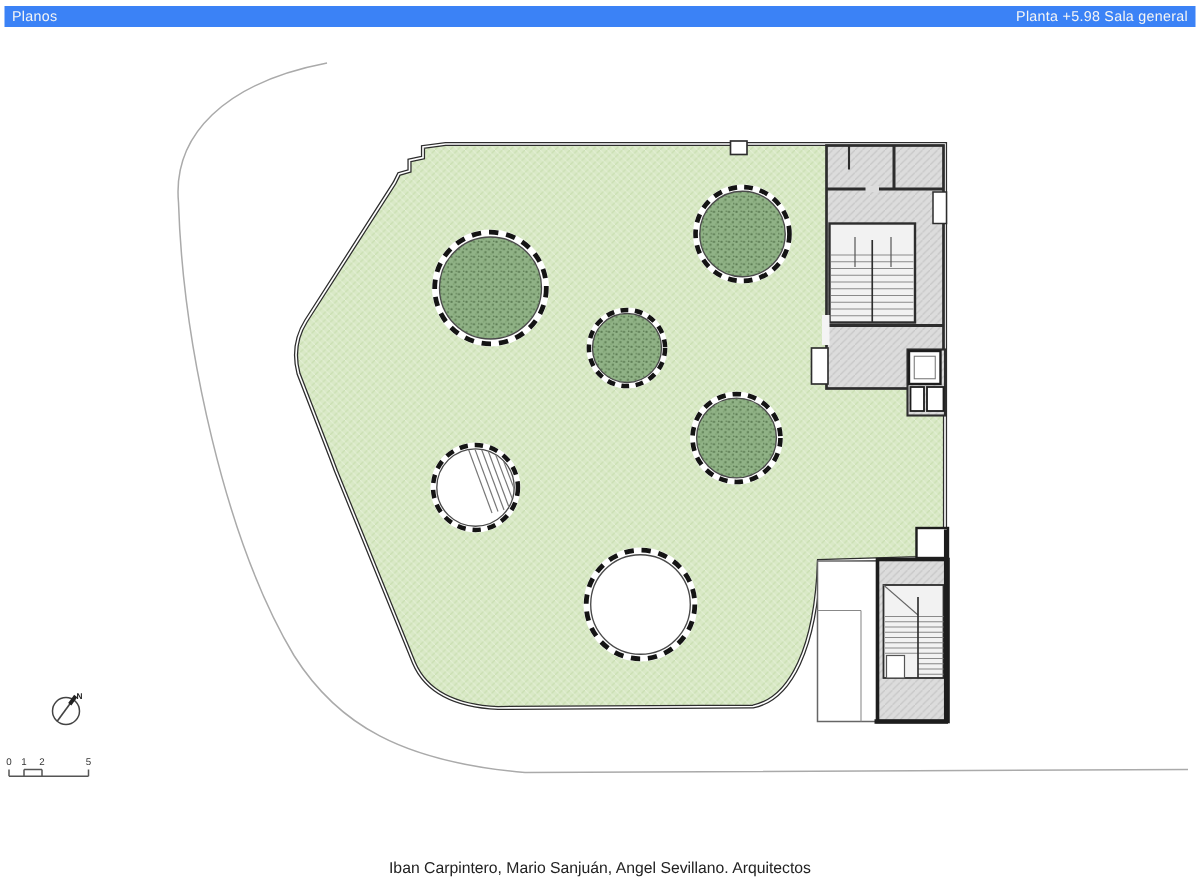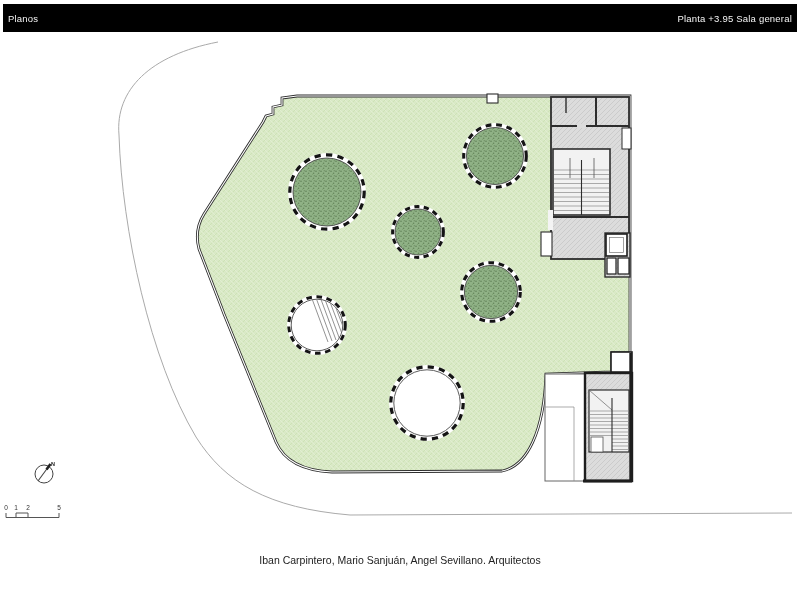--- a/index.html
+++ b/index.html
@@ -1,36 +1,36 @@
 <!DOCTYPE html>
 <html><head>
 <meta charset="utf-8">
 <style>
   html,body{margin:0;padding:0;background:#ffffff;}
   body{width:800px;height:595px;position:relative;overflow:hidden;
        font-family:"Liberation Sans",sans-serif;}
   
-  .topbar{position:absolute;top:4px;left:3px;right:3px;height:28px;
-          background:#000000;color:#f5f5f5;display:flex;
+  .topbar{position:absolute;top:4px;left:3px;right:3px;height:14px;
+          background:#3b82f6;color:#f5f5f5;display:flex;
           justify-content:space-between;align-items:center;
           font-size:9.5px;letter-spacing:.2px;padding:0 5px;box-sizing:border-box;}
   
   .plan{position:absolute;top:0;left:0;}
   
   .footer{position:absolute;left:0;right:0;top:554px;text-align:center;color:#111;}
   .footer .title{font-size:15.5px;font-weight:bold;letter-spacing:.2px;line-height:19px;}
-  .footer .subtitle{font-size:10.5px;line-height:13px;color:#222;}
+  .footer .subtitle{font-size:10.5px;line-height:13px;color:#222;margin-top:19px;}
   svg text{font-family:"Liberation Sans",sans-serif;}
 </style>
 </head>
 <body>
 
 <div class="topbar">
   <span>Planos</span>
-  <span>Planta +3.95 Sala general</span>
+  <span>Planta +5.98 Sala general</span>
 </div>
 
 <svg class="plan" width="800" height="595" viewBox="0 0 800 595">
   <defs>
     <pattern id="lawn" width="5" height="5" patternUnits="userSpaceOnUse">
       <rect width="5" height="5" fill="#d9e9c6"></rect>
       <path d="M0,5 L5,0" stroke="#cadfb2" stroke-width="0.8"></path>
       <path d="M0,0 L5,5" stroke="#e4f0d6" stroke-width="0.7"></path>
     </pattern>
     <pattern id="trees" width="5" height="5" patternUnits="userSpaceOnUse">

